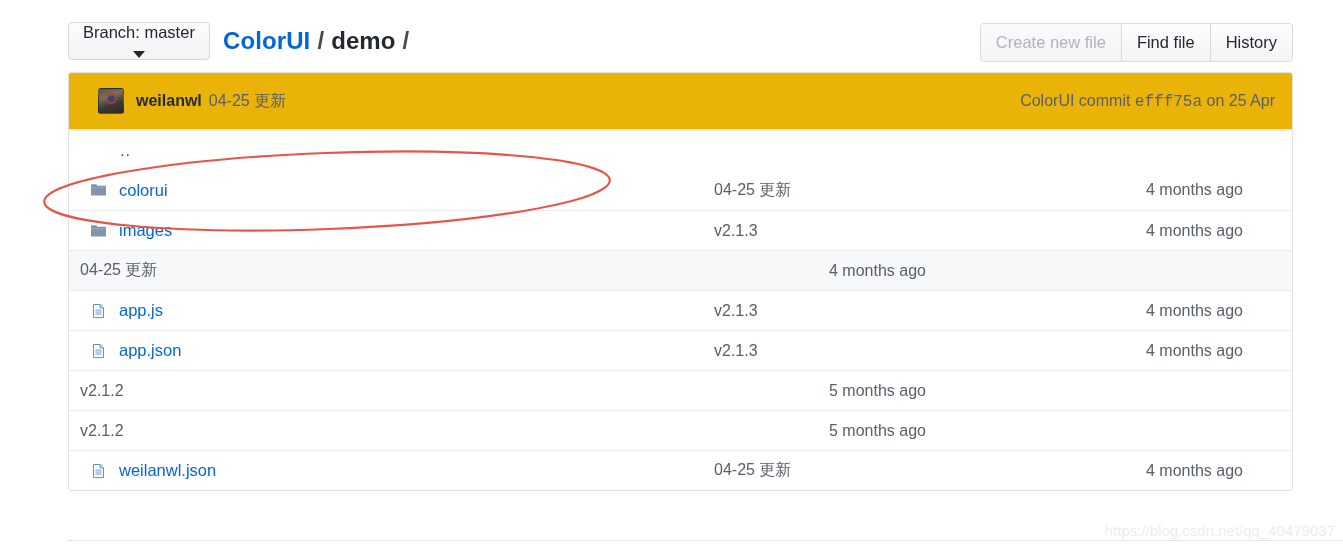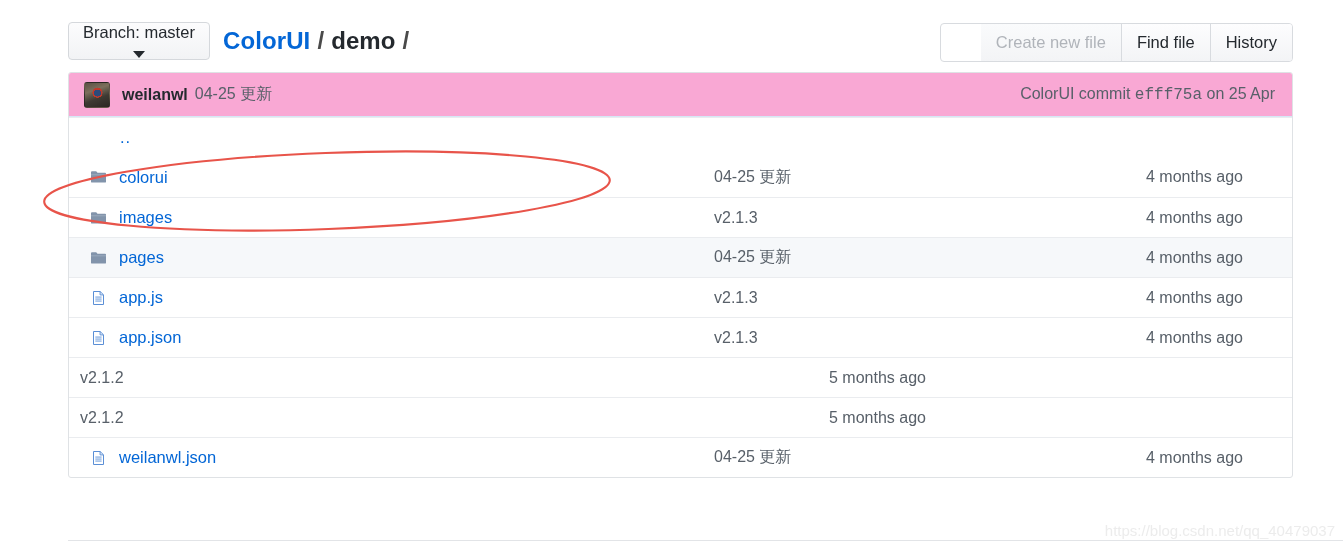--- a/index.html
+++ b/index.html
@@ -39,42 +39,41 @@
   }
   .breadcrumb .repo { color: #0366d6; }
   .breadcrumb .sep { color: #4a4a4a; font-weight: bold; margin: 0 7px; }
   .breadcrumb .dir { color: #24292e; }
   .breadcrumb .tail { color: #4a4a4a; font-weight: bold; margin-left: 7px; }
 
   .btn-group {
     position: absolute; right: 0; top: 1px;
     display: flex; border-radius: 4px; overflow: hidden;
     border: 1px solid #d8dbdf;
-    padding-left: 40px;
   }
   .btn-group .gbtn {
     height: 37px; padding: 0 15px;
     display: flex; align-items: center; justify-content: center;
     background: linear-gradient(#fdfdfe, #f3f4f6);
     font-size: 16.5px; color: #24292e; white-space: nowrap;
     border-right: 1px solid #d8dbdf; cursor: pointer;
   }
   .btn-group .gbtn:last-child { border-right: none; }
   .btn-group .gbtn.disabled { color: #b0b4ba; cursor: default; background: linear-gradient(#fafbfc,#f3f4f6); }
 
   
   .filebox {
     position: absolute; left: 68px; top: 72px; width: 1225px;
     border: 1px solid #dfe2e5; border-radius: 3px;
     background: #fff; overflow: hidden;
   }
   .commitbar {
     display: flex; align-items: center;
-    height: 44px; padding: 0 11px 0 15px;
-    background: #f9a8d4; border-bottom: 1px solid #d6e7f6;
+    height: 57px; padding: 0 11px 0 29px;
+    background: #eab308; border-bottom: 1px solid #d6e7f6;
   }
   .avatar {
     width: 26px; height: 26px; border-radius: 3px; flex: none;
     background:
       radial-gradient(circle at 52% 42%, #2c4a7a 0 18%, rgba(0,0,0,0) 19%),
       radial-gradient(circle at 52% 40%, #c0392b 0 26%, rgba(0,0,0,0) 27%),
       linear-gradient(160deg, #5b5043 0%, #7d6f5c 32%, #3e3a33 62%, #2b2722 100%);
     border: 1px solid rgba(0,0,0,.12);
   }
   .commit-user {
@@ -191,27 +190,20 @@
             <svg class="ico" viewBox="0 0 17 16">
               <path fill="#8294ab" d="M1 3.2c0-.5.4-.9.9-.9h4.3l1.3 1.4h7.6c.5 0 .9.4.9.9v8.1c0 .5-.4.9-.9.9H1.9c-.5 0-.9-.4-.9-.9V3.2z"></path>
               <path fill="#9aaabd" d="M1 5.3h15v1H1z"></path>
             </svg>
             <span class="name-link">images</span>
           </div>
           <div class="c-msg">v2.1.3</div>
           <div class="c-age">4 months ago</div>
         </div>
         <div class="row alt">
-          <div class="c-name">
-            <svg class="ico" viewBox="0 0 17 16">
-              <path fill="#8294ab" d="M1 3.2c0-.5.4-.9.9-.9h4.3l1.3 1.4h7.6c.5 0 .9.4.9.9v8.1c0 .5-.4.9-.9.9H1.9c-.5 0-.9-.4-.9-.9V3.2z"></path>
-              <path fill="#9aaabd" d="M1 5.3h15v1H1z"></path>
-            </svg>
-            <span class="name-link">pages</span>
-          </div>
           <div class="c-msg">04-25 更新</div>
           <div class="c-age">4 months ago</div>
         </div>
         <div class="row">
           <div class="c-name">
             <svg class="ico" viewBox="0 0 17 16">
               <path fill="#ffffff" stroke="#5b8fd6" stroke-width="1" d="M3.5 1.5h6.6l3.4 3.3v9.7H3.5z"></path>
               <path fill="none" stroke="#5b8fd6" stroke-width="1" d="M10.1 1.6v3.3h3.3"></path>
               <g fill="#5b8fd6">
                 <rect x="5.3" y="6.6" width="6.3" height=".9"></rect>

